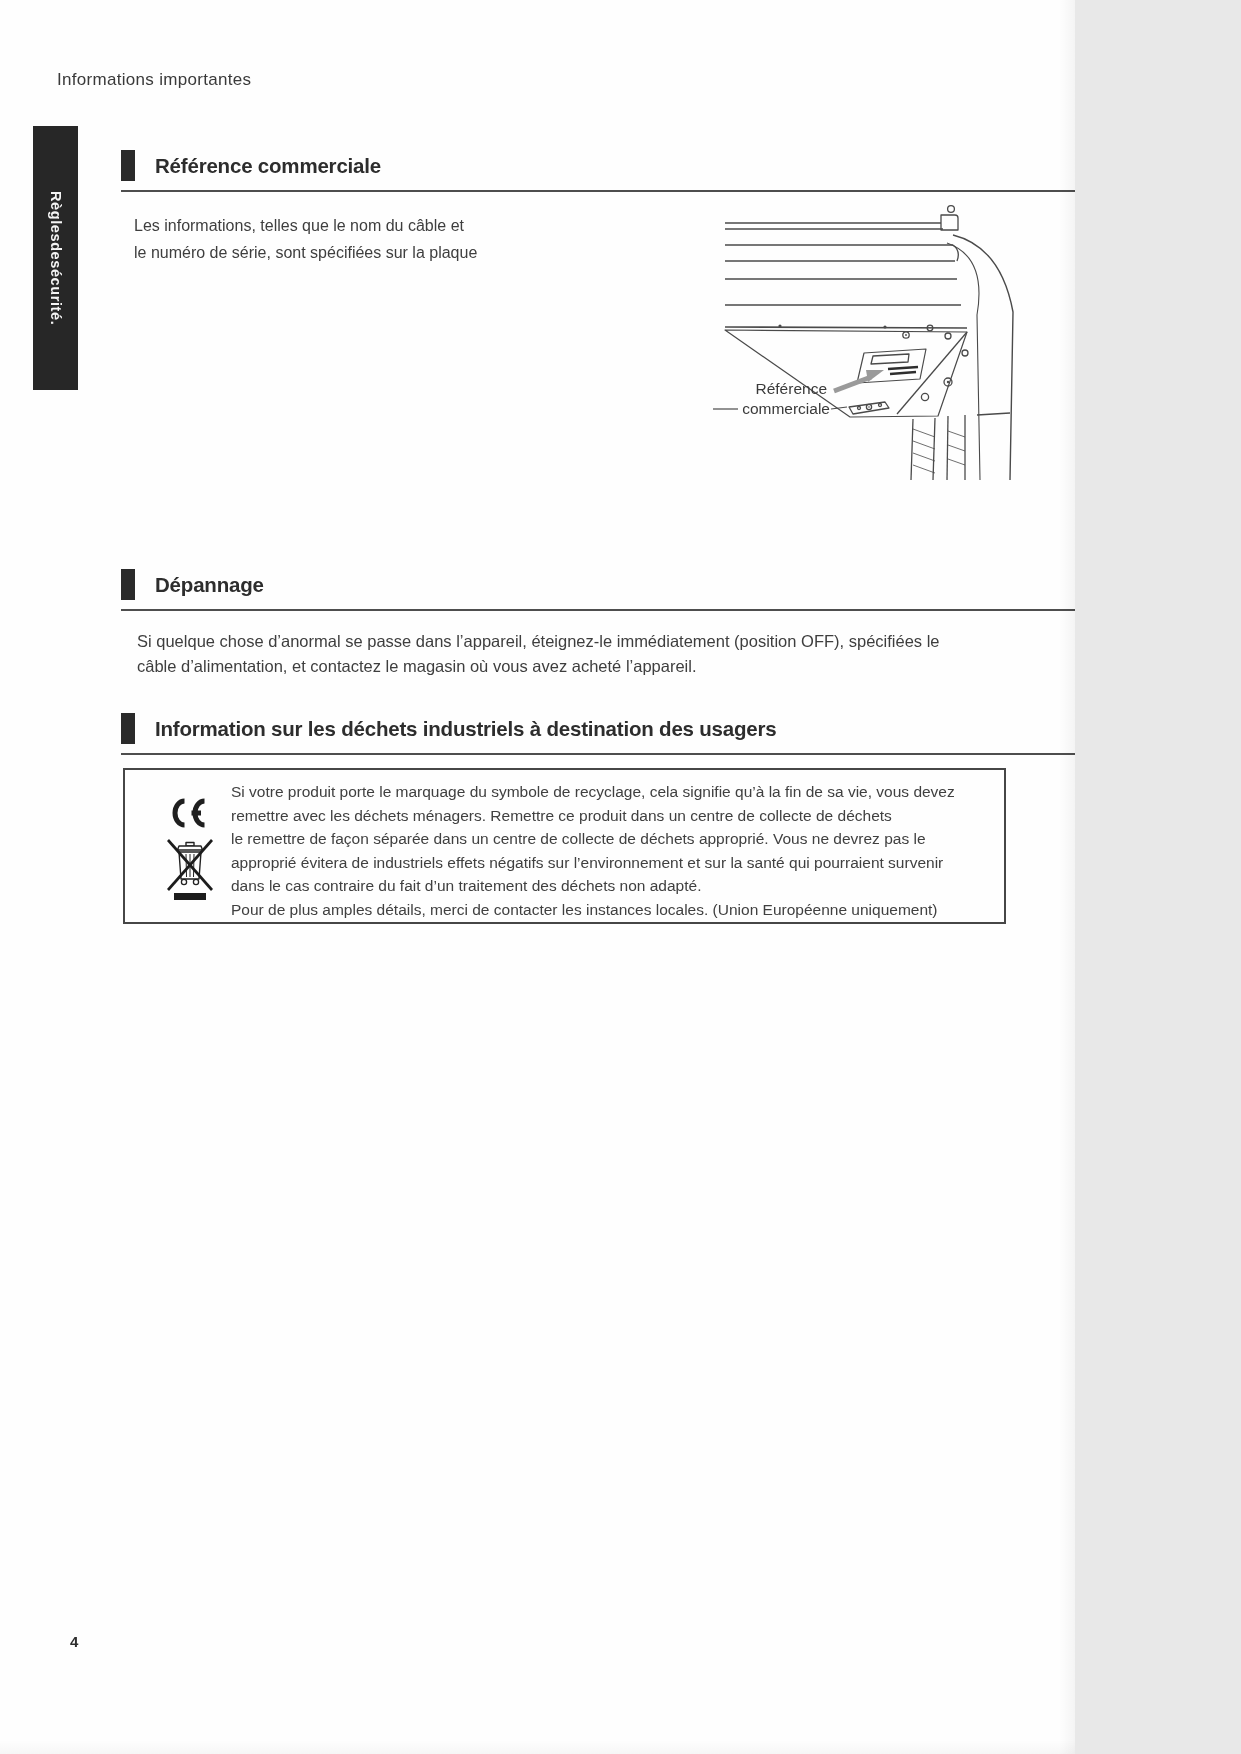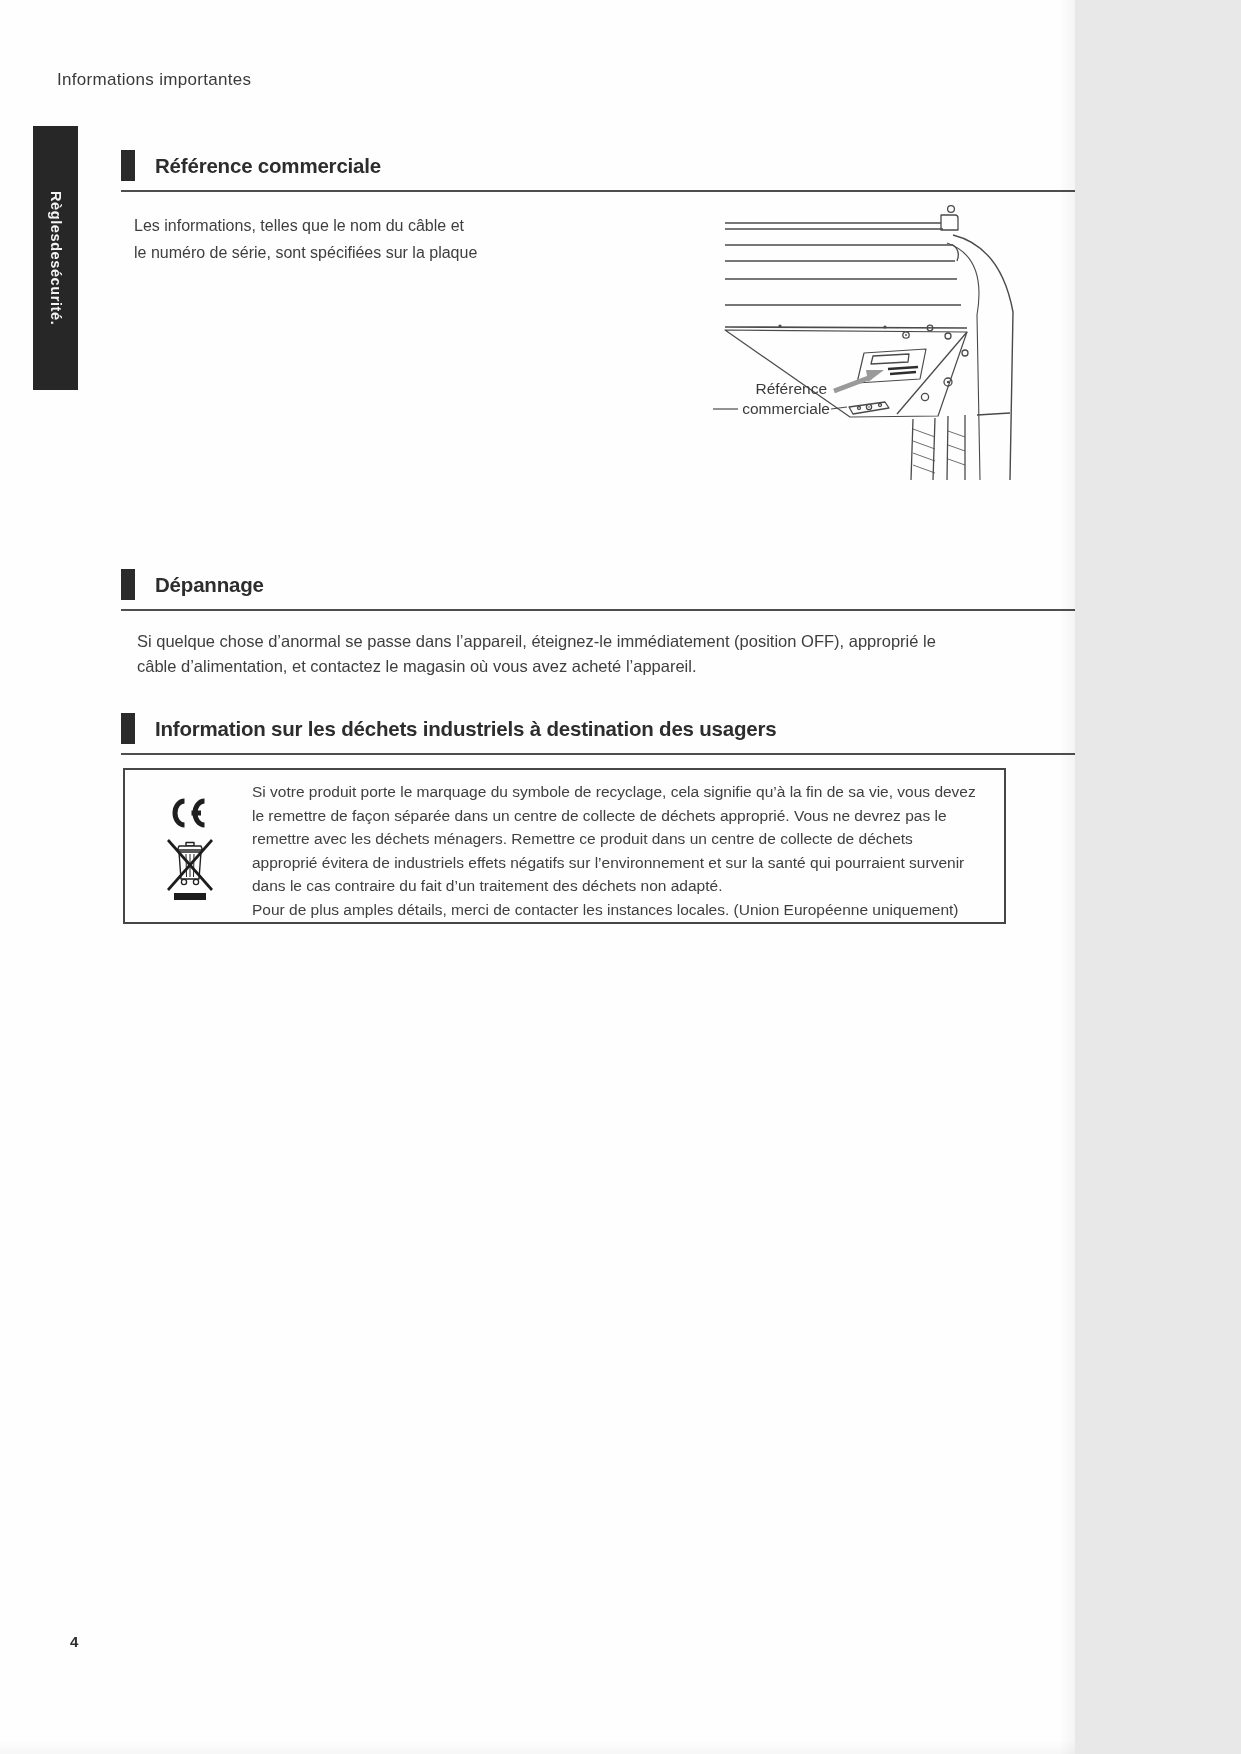--- a/index.html
+++ b/index.html
@@ -34,21 +34,21 @@
   .para-wide .pline{white-space:nowrap;}
 
   .figure{position:absolute;left:635px;top:185px;width:500px;height:300px;}
 
   .info-box{position:absolute;left:123px;top:768px;width:883px;height:156px;
     border:2px solid #464646;box-sizing:border-box;background:#fefefe;}
   .box-icons{position:absolute;left:22px;top:26px;width:86px;
     display:flex;flex-direction:column;align-items:center;gap:7px;}
   .box-text{position:absolute;left:106px;top:10px;font-size:15.5px;
     line-height:23.6px;color:#404040;}
-  .box-text .pline{white-space:nowrap;margin-left:21px;}
+  .box-text .pline{white-space:nowrap;}
 
   .page-num{position:absolute;left:70px;top:1633px;font-size:15px;
     font-weight:bold;color:#2d2d2d;}
 
   svg text{font-family:"Liberation Sans","DejaVu Sans",sans-serif;}
 </style>
 </head>
 <body>
 
 <div class="page">
@@ -144,21 +144,21 @@
       <text x="195" y="229" text-anchor="end" font-size="15.5" fill="#3a3a3a">commerciale</text>
     </svg>
   </div>
 
   <div class="sec-head" style="top:569px;">
     <span class="head-bar"></span>
     <span class="head-title">Dépannage</span>
   </div>
 
   <div class="para-wide" style="left:137px;top:629px;">
-    <div class="pline">Si quelque chose d’anormal se passe dans l’appareil, éteignez-le immédiatement (position OFF), approprié le</div>
+    <div class="pline">Si quelque chose d’anormal se passe dans l’appareil, éteignez-le immédiatement (position OFF), spécifiées le</div>
     <div class="pline">câble d’alimentation, et contactez le magasin où vous avez acheté l’appareil.</div>
   </div>
 
   <div class="sec-head" style="top:713px;">
     <span class="head-bar"></span>
     <span class="head-title">Information sur les déchets industriels à destination des usagers</span>
   </div>
 
   <div class="info-box">
     <div class="box-icons">
@@ -186,22 +186,22 @@
         <circle cx="29" cy="45" r="2.6" fill="#fefefe" stroke="#222" stroke-width="1.3"></circle>
         <g stroke="#1c1c1c" stroke-width="2.7">
           <line x1="1" y1="3" x2="45" y2="53"></line>
           <line x1="45" y1="3" x2="1" y2="53"></line>
         </g>
         <rect x="7" y="56" width="32" height="7" fill="#1c1c1c"></rect>
       </svg>
     </div>
     <div class="box-text">
       <div class="pline">Si votre produit porte le marquage du symbole de recyclage, cela signifie qu’à la fin de sa vie, vous devez</div>
+      <div class="pline">remettre avec les déchets ménagers. Remettre ce produit dans un centre de collecte de déchets</div>
       <div class="pline">le remettre de façon séparée dans un centre de collecte de déchets approprié. Vous ne devrez pas le</div>
-      <div class="pline">remettre avec les déchets ménagers. Remettre ce produit dans un centre de collecte de déchets</div>
       <div class="pline">approprié évitera de industriels effets négatifs sur l’environnement et sur la santé qui pourraient survenir</div>
       <div class="pline">dans le cas contraire du fait d’un traitement des déchets non adapté.</div>
       <div class="pline">Pour de plus amples détails, merci de contacter les instances locales. (Union Européenne uniquement)</div>
     </div>
   </div>
 
   <div class="page-num">4</div>
 
   <div class="scan-shade-right"></div>
   <div class="scan-shade-bottom"></div>

